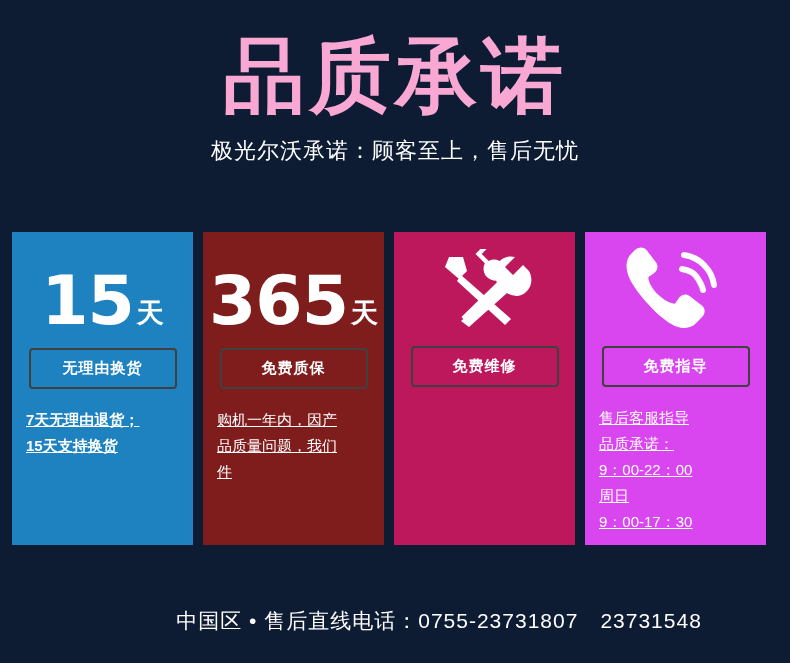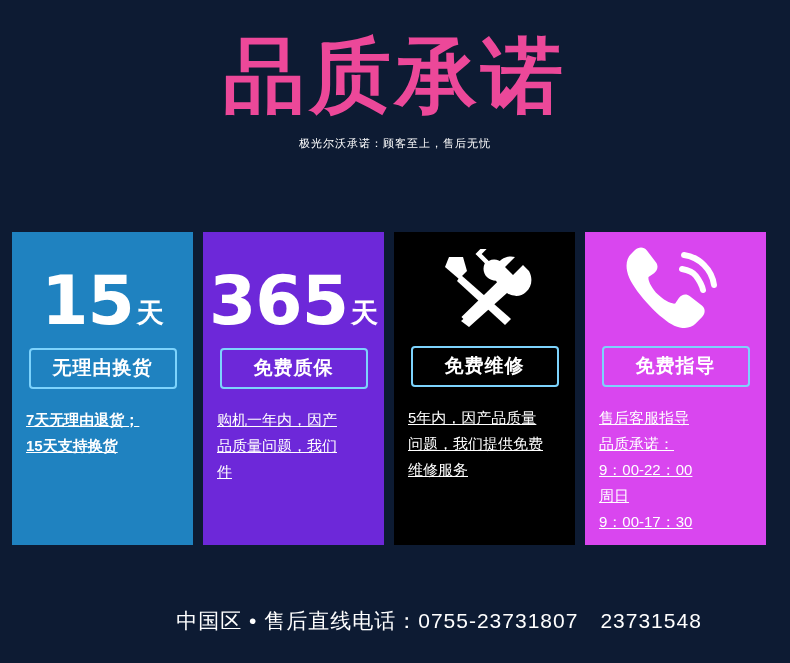--- a/index.html
+++ b/index.html
@@ -22,27 +22,27 @@
   }
   
   .header {
     padding-top: 30px;
     text-align: center;
   }
   .main-title {
     font-size: 82px;
     line-height: 92px;
     font-weight: bold;
-    color: #ec4899;
+    color: #f9a8d4;
     letter-spacing: 4px;
     font-family: "DejaVu Sans", "Liberation Sans", sans-serif;
   }
   .sub-title {
     margin-top: 14px;
-    font-size: 11px;
+    font-size: 22px;
     color: #ffffff;
     letter-spacing: 1px;
   }
   
   .cards {
     position: absolute;
     top: 232px;
     left: 12px;
     width: 766px;
     display: flex;
@@ -50,22 +50,22 @@
   }
   .card {
     width: 181px;
     height: 313px;
     box-sizing: border-box;
     padding: 16px 14px 0 14px;
     color: #ffffff;
     position: relative;
   }
   .card-1 { background: #1f82c0; }
-  .card-2 { background: #6d28d9; }
-  .card-3 { background: #000000; }
+  .card-2 { background: #7f1d1d; }
+  .card-3 { background: #be185d; }
   .card-4 { background: #d946ef; }
 
   .big-num-row {
     height: 86px;
     display: flex;
     align-items: flex-end;
     justify-content: center;
     padding-bottom: 2px;
   }
   .big-num {
@@ -86,24 +86,24 @@
     padding-bottom: 4px;
   }
   .icon-row {
     height: 86px;
     display: flex;
     align-items: center;
     justify-content: center;
   }
   .badge {
     margin: 12px auto 0 auto;
-    border: 2px solid #7dd3fc;
+    border: 2px solid #404040;
     border-radius: 4px;
     text-align: center;
-    font-size: 19px;
+    font-size: 15px;
     font-weight: bold;
     line-height: 20px;
     padding: 8px 0 9px 0;
     width: 144px;
     letter-spacing: 1px;
   }
   .desc {
     margin-top: 18px;
     font-size: 15px;
     line-height: 26px;
@@ -173,25 +173,20 @@
             </g>
 
             <path d="M12 8 L26 8 L30 22 L22 30 L8 18 Z" fill="#ffffff"></path>
             <path d="M24 26 L74 70 L68 76 L20 32 Z" fill="#ffffff"></path>
 
             <path d="M86 16 L76 26 L68 18 L78 8 C70 6 62 10 59 18 C56 25 58 33 64 38 L24 72 L32 78 L70 44 C76 48 84 48 89 43 C95 38 96 29 92 22 Z" fill="#ffffff"></path>
           </svg>
         </span>
       </div>
       <div class="badge">免费维修</div>
-      <div class="desc">
-        <div>5年内，因产品质量</div>
-        <div>问题，我们提供免费</div>
-        <div>维修服务</div>
-      </div>
     </div>
 
     <div class="card card-4">
       <div class="icon-row">
         <span>
           <svg width="100" height="84" viewBox="0 0 100 84" fill="none">
             <path d="M16 10c4-4 10-4 13 0l10 13c3 4 2 9-2 12l-6 4c-1 4 4 13 10 19 6 6 15 11 19 10l4-6c3-4 8-5 12-2l13 10c4 3 4 9 0 13l-7 7c-5 5-13 6-23 2C45 86 18 58 10 40 5 28 7 19 12 14Z" fill="#ffffff" transform="translate(-6,-6) scale(0.92)"></path>
             <path d="M58 8c8 1 15 5 20 10s9 12 10 20" stroke="#ffffff" stroke-width="6" fill="none" stroke-linecap="round"></path>
             <path d="M56 22c6 1 11 3 14 7s6 9 7 14" stroke="#ffffff" stroke-width="6" fill="none" stroke-linecap="round"></path>
           </svg>

